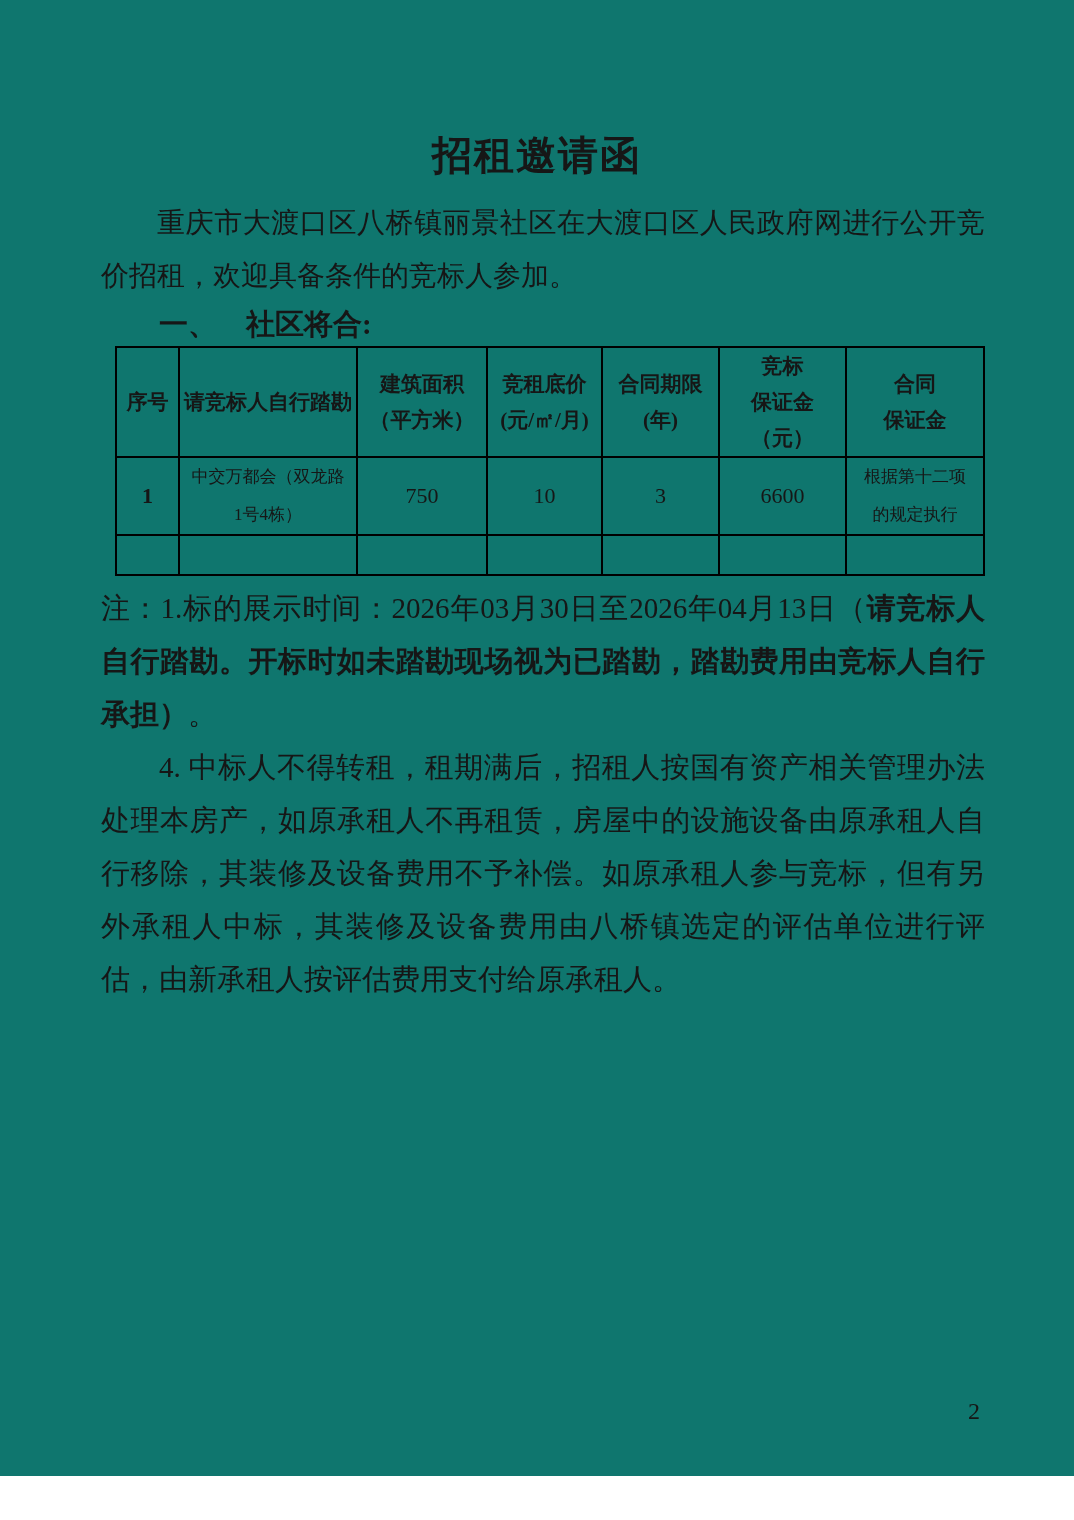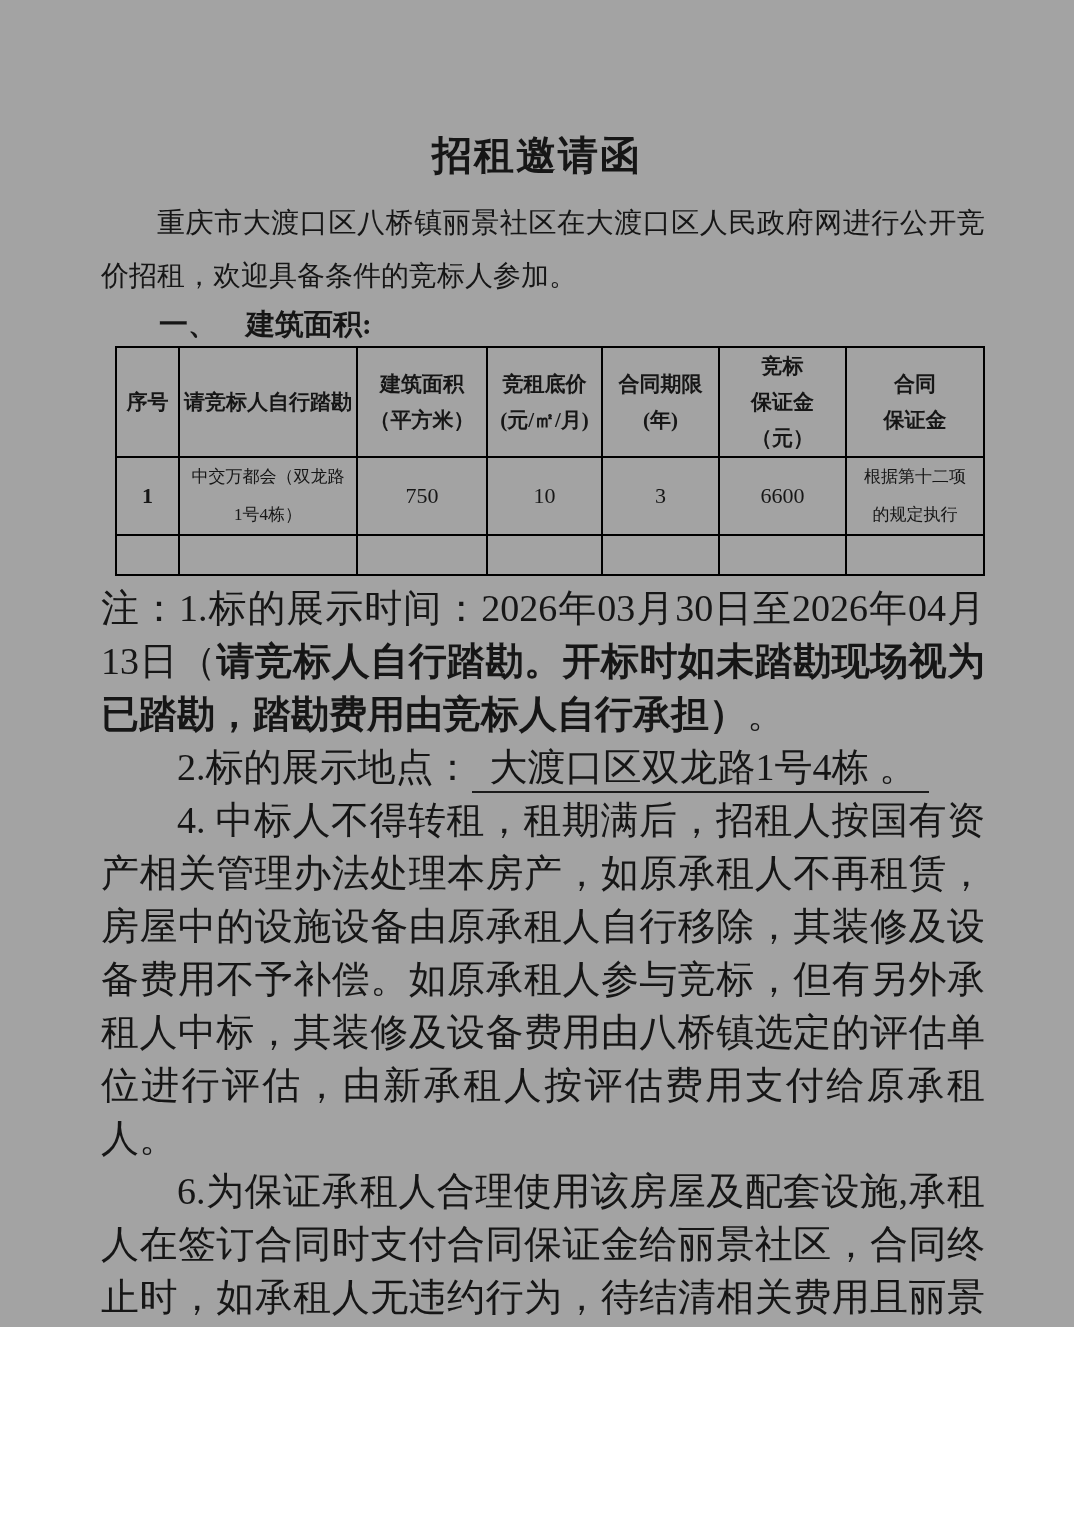--- a/index.html
+++ b/index.html
@@ -5,23 +5,23 @@
   * { box-sizing: border-box; }
   html, body { margin: 0; padding: 0; }
   body {
     width: 1074px; height: 1520px;
     background: #ffffff;
     color: #161616;
     font-family: "Liberation Serif", "DejaVu Serif", serif;
   }
   .page {
     position: relative;
-    width: 1074px; height: 1327px;
+    width: 1074px; height: 1476px;
     overflow: hidden;
-    background: #a3a3a3;
+    background: #0f766e;
   }
   .doc-title {
     padding-top: 128px;
     text-align: center;
     font-size: 40px;
     font-weight: bold;
     line-height: 56px;
     letter-spacing: 2px;
   }
   .intro {
@@ -58,21 +58,21 @@
     line-height: 36px;
     height: 110px;
   }
   tr.data-row td { height: 75px; font-size: 22px; line-height: 38px; }
   tr.data-row td.small-text { font-size: 17px; }
   tr.data-row td.seq { font-weight: bold; }
   tr.empty-row td { height: 40px; }
   .notes { margin-top: 6px; }
   .notes p {
     margin: 0 89px 0 101px;
-    font-size: 38px;
+    font-size: 29px;
     line-height: 53px;
     text-align: justify;
   }
   .notes p.indent { text-indent: 2em; }
   .bold-run { font-weight: bold; }
   .underline-run {
     border-bottom: 2px solid #1c1c1c;
     padding: 0 12px 3px 18px;
   }
   .page-number {
@@ -84,21 +84,21 @@
 </style>
 </head>
 <body>
 
 <div class="page">
 
   <div class="doc-title">招租邀请函</div>
 
   <p class="intro">重庆市大渡口区八桥镇丽景社区在大渡口区人民政府网进行公开竞价招租，欢迎具备条件的竞标人参加。</p>
 
-  <div class="section-heading">一、　建筑面积:</div>
+  <div class="section-heading">一、　社区将合:</div>
 
   <table class="bid-table">
     <colgroup>
       <col style="width:63px">
       <col style="width:178px">
       <col style="width:130px">
       <col style="width:115px">
       <col style="width:117px">
       <col style="width:127px">
       <col style="width:138px">
@@ -137,20 +137,18 @@
       <td></td>
       <td></td>
       <td></td>
       <td></td>
     </tr>
   </tbody>
     </table>
 
   <div class="notes">
     <p><span>注：1.标的展示时间：2026年03月30日至2026年04月13日（</span><span class="bold-run">请竞标人自行踏勘。开标时如未踏勘现场视为已踏勘，踏勘费用由竞标人自行承担）</span><span>。</span></p>
-    <p class="indent"><span>2.标的展示地点：</span><span class="underline-run">大渡口区双龙路1号4栋 。</span></p>
     <p class="indent">4. 中标人不得转租，租期满后，招租人按国有资产相关管理办法处理本房产，如原承租人不再租赁，房屋中的设施设备由原承租人自行移除，其装修及设备费用不予补偿。如原承租人参与竞标，但有另外承租人中标，其装修及设备费用由八桥镇选定的评估单位进行评估，由新承租人按评估费用支付给原承租人。</p>
-    <p class="indent">6.为保证承租人合理使用该房屋及配套设施,承租人在签订合同时支付合同保证金给丽景社区，合同终止时，如承租人无违约行为，待结清相关费用且丽景社区验房后，承租人将钥匙交还社区，社区将合</p>
   </div>
 
   <div class="page-number">2</div>
 
 </div>
 
 </body></html>

